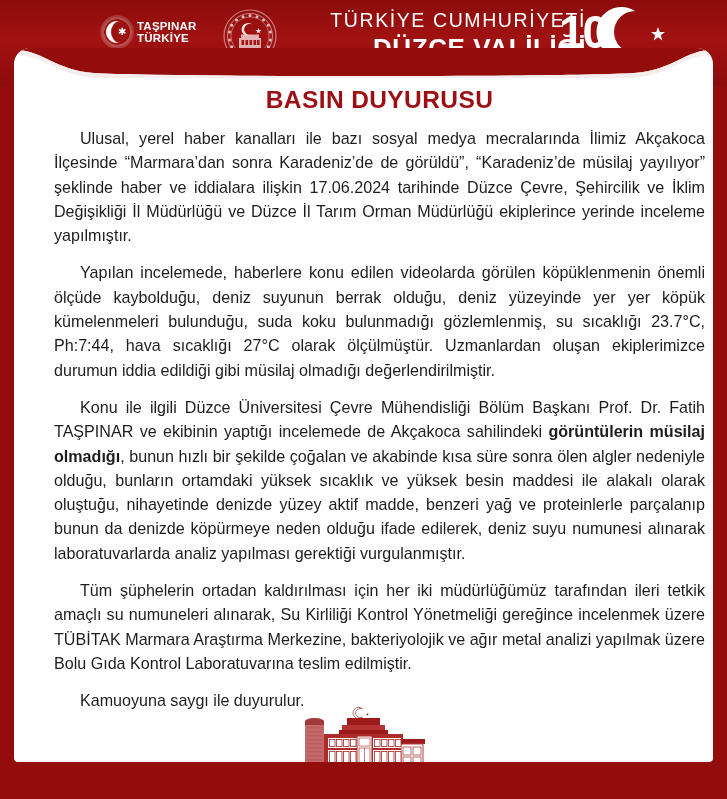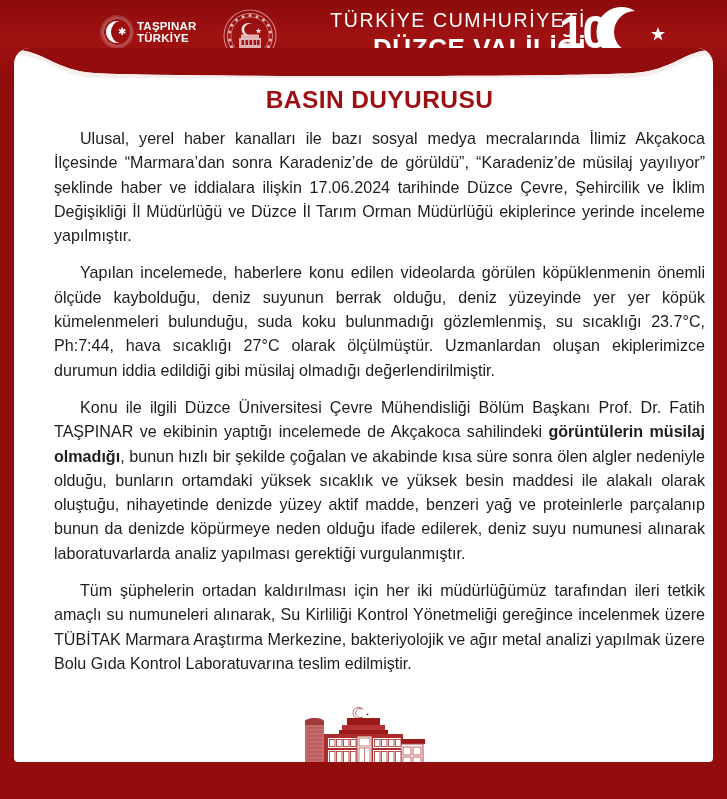--- a/index.html
+++ b/index.html
@@ -254,20 +254,21 @@
       </svg>
     </div>
 
     <div id="content">
       <div id="doc-title">BASIN DUYURUSU</div>
       <div id="paragraphs">
           <p class="para"><span>Ulusal, yerel haber kanalları ile bazı sosyal medya mecralarında İlimiz Akçakoca İlçesinde “Marmara’dan sonra Karadeniz’de de görüldü”, “Karadeniz’de müsilaj yayılıyor” şeklinde haber ve iddialara ilişkin 17.06.2024 tarihinde Düzce Çevre, Şehircilik ve İklim Değişikliği İl Müdürlüğü ve Düzce İl Tarım Orman Müdürlüğü ekiplerince yerinde inceleme yapılmıştır.</span></p>
           <p class="para"><span>Yapılan incelemede, haberlere konu edilen videolarda görülen köpüklenmenin önemli ölçüde kaybolduğu, deniz suyunun berrak olduğu, deniz yüzeyinde yer yer köpük kümelenmeleri bulunduğu, suda koku bulunmadığı gözlemlenmiş, su sıcaklığı 23.7°C, Ph:7:44, hava sıcaklığı 27°C olarak ölçülmüştür. Uzmanlardan oluşan ekiplerimizce durumun iddia edildiği gibi müsilaj olmadığı değerlendirilmiştir.</span></p>
           <p class="para"><span>Konu ile ilgili Düzce Üniversitesi Çevre Mühendisliği Bölüm Başkanı Prof. Dr. Fatih TAŞPINAR ve ekibinin yaptığı incelemede de Akçakoca sahilindeki </span><b>görüntülerin müsilaj olmadığı</b><span>, bunun hızlı bir şekilde çoğalan ve akabinde kısa süre sonra ölen algler nedeniyle olduğu, bunların ortamdaki yüksek sıcaklık ve yüksek besin maddesi ile alakalı olarak oluştuğu, nihayetinde denizde yüzey aktif madde, benzeri yağ ve proteinlerle parçalanıp bunun da denizde köpürmeye neden olduğu ifade edilerek, deniz suyu numunesi alınarak laboratuvarlarda analiz yapılması gerektiği vurgulanmıştır.</span></p>
           <p class="para"><span>Tüm şüphelerin ortadan kaldırılması için her iki müdürlüğümüz tarafından ileri tetkik amaçlı su numuneleri alınarak, Su Kirliliği Kontrol Yönetmeliği gereğince incelenmek üzere TÜBİTAK Marmara Araştırma Merkezine, bakteriyolojik ve ağır metal analizi yapılmak üzere Bolu Gıda Kontrol Laboratuvarına teslim edilmiştir.</span></p>
+          <p class="para last-left"><span>Kamuoyuna saygı ile duyurulur.</span></p>
         </div>
     </div>
 
   </div>
 
   <div id="building">
     <svg width="155" height="70" viewBox="0 0 155 70">
 
       <path d="M75.5 3a4.6 4.6 0 1 0 0 8 5.6 5.6 0 1 1 0-8z" fill="#ffffff" stroke="#8d1515" stroke-width="0.6"></path>
       <circle cx="80.5" cy="8.4" r="0.9" fill="#8d1515"></circle>

